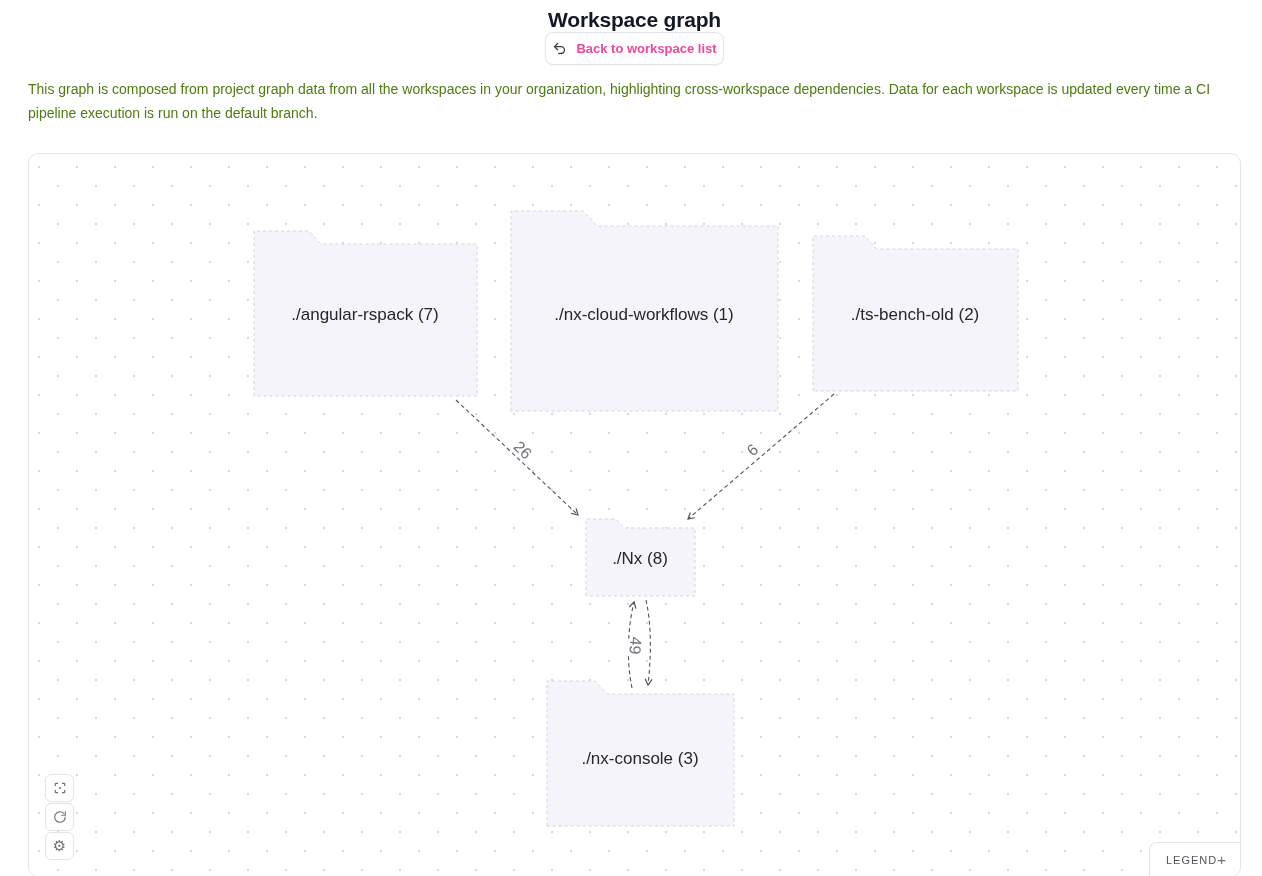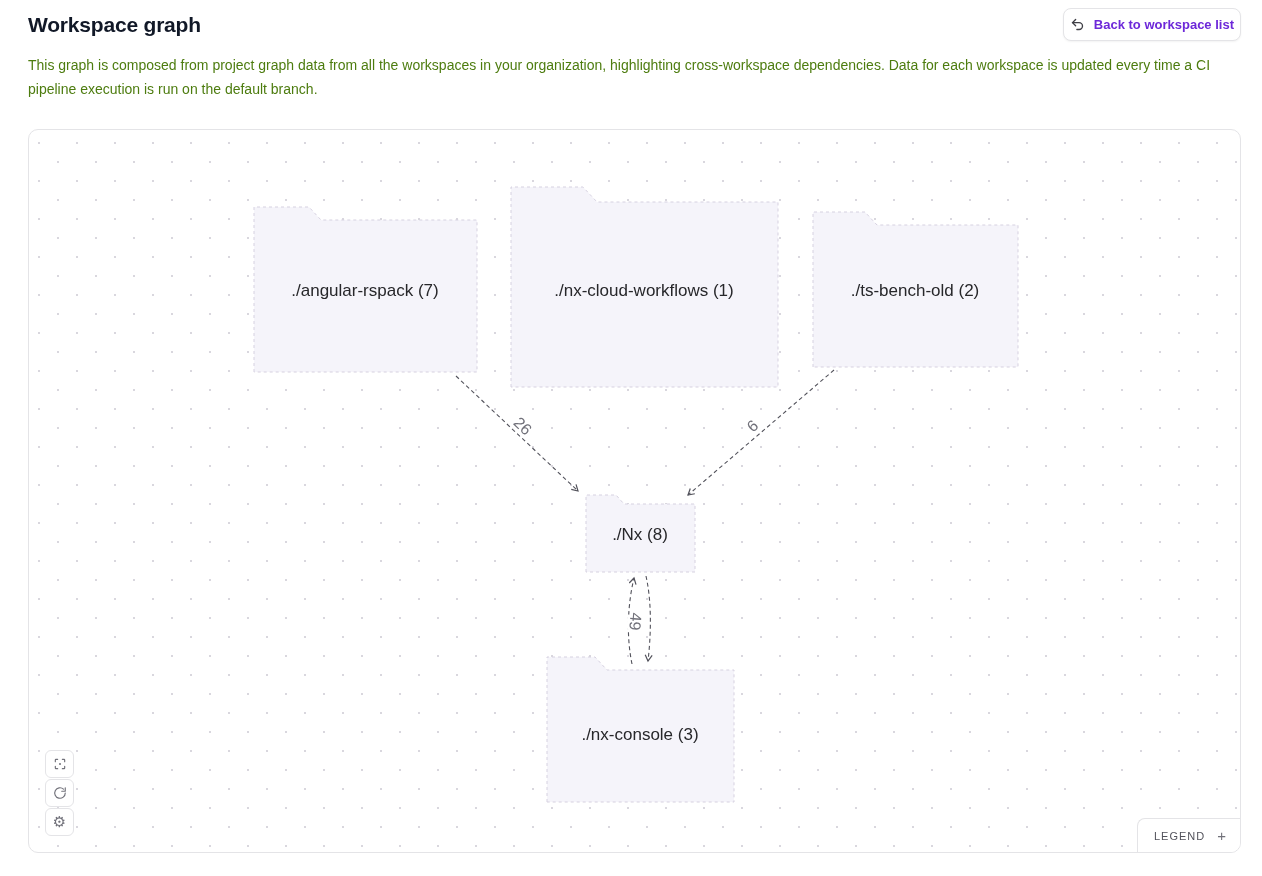--- a/index.html
+++ b/index.html
@@ -12,39 +12,40 @@
     overflow: hidden;
   }
   .page { padding: 0 21px 0 28px; }
 
   
   .topbar {
     display: flex;
     align-items: center;
     justify-content: space-between;
     padding-top: 8px;
+    flex-direction: column;
   }
   .page-title {
     font-size: 21px;
     font-weight: 700;
     color: #111827;
     letter-spacing: -0.2px;
   }
   .back-btn {
     display: inline-flex;
     align-items: center;
     gap: 9px;
     background: #ffffff;
     border: 1px solid #e4e4e7;
     border-radius: 8px;
     padding: 8px 6px;
     font-family: "Liberation Sans", sans-serif;
     font-size: 13px;
     font-weight: 700;
-    color: #6d28d9;
+    color: #ec4899;
     cursor: pointer;
     box-shadow: 0 1px 2px rgba(0,0,0,0.05);
   }
   .back-btn .icon { display: inline-flex; color: #3f3f46; }
   .back-btn svg { width: 15px; height: 15px; }
 
   .desc {
     margin-top: 12px;
     margin-bottom: 28px;
     max-width: 1213px;
@@ -125,21 +126,20 @@
   .tool-btn svg { width: 14px; height: 14px; }
   .gear-glyph { font-size: 15px; color: #71717a; font-family: "DejaVu Sans", sans-serif; }
 
   
   .legend {
     position: absolute;
     right: 0;
     bottom: 0;
     display: inline-flex;
     align-items: center;
-    gap: 12px;
     background: #ffffff;
     border: 1px solid #e4e4e7;
     border-right: 0;
     border-bottom: 0;
     border-top-left-radius: 8px;
     padding: 8px 14px 8px 16px;
     font-family: "Liberation Sans", sans-serif;
     font-size: 11px;
     font-weight: 500;
     letter-spacing: 1px;

